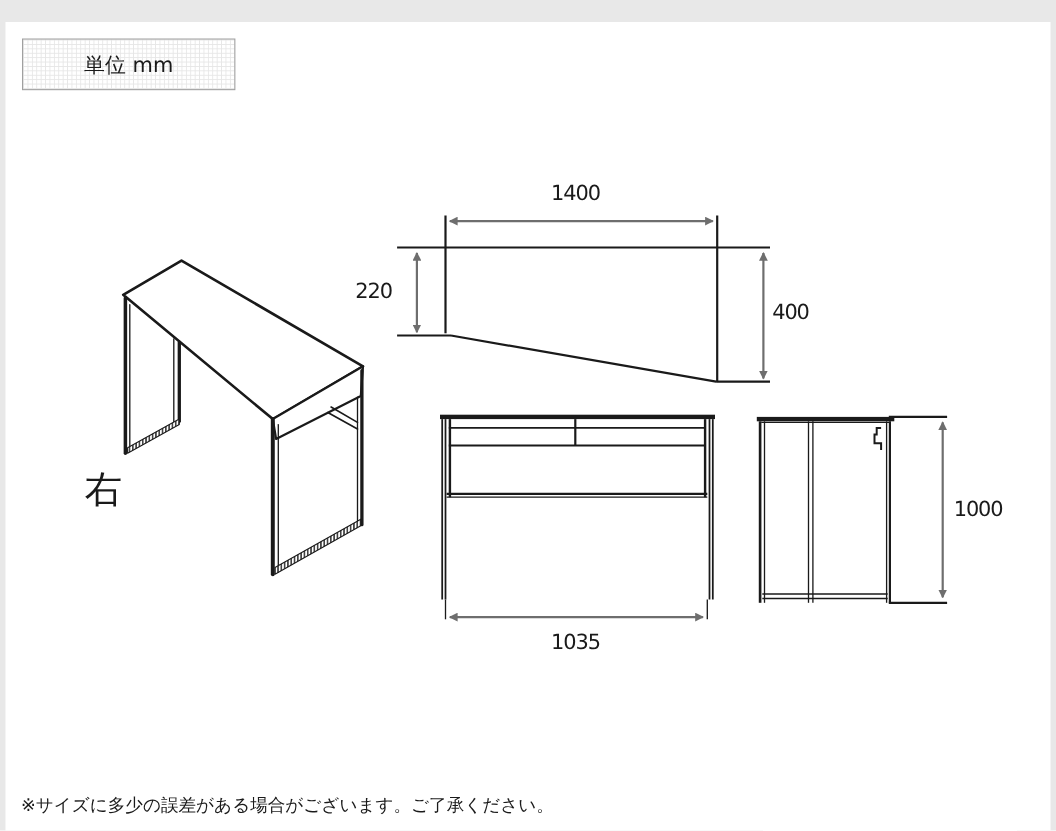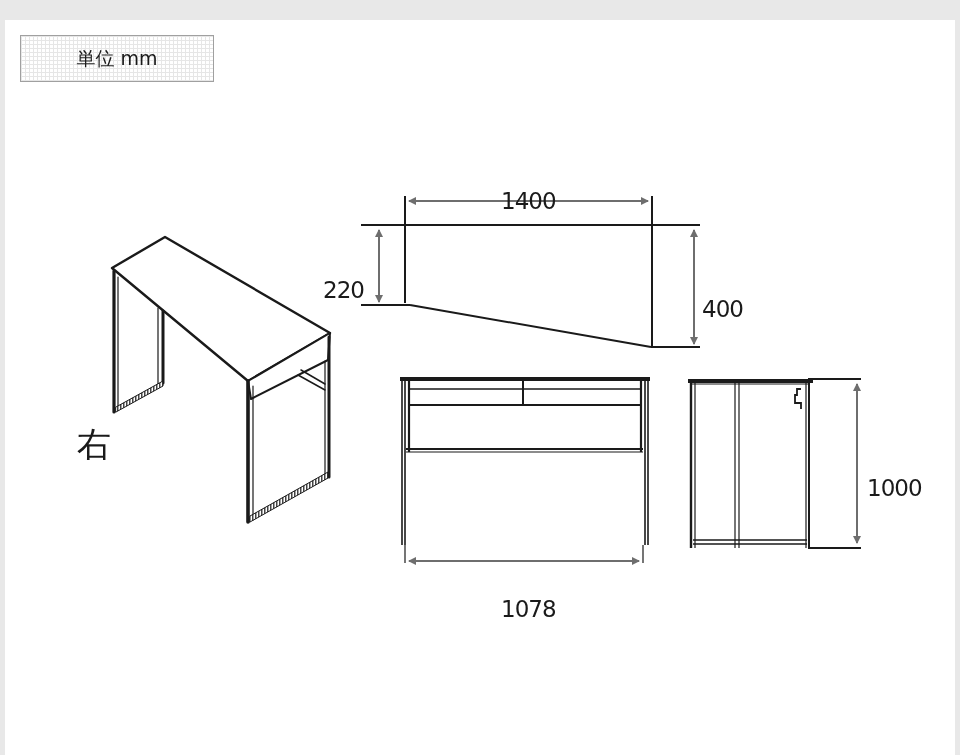--- a/index.html
+++ b/index.html
@@ -31,24 +31,23 @@
       font-size: 19px; color: #1a1a1a;
       box-sizing: border-box;
     }
     .drawing {
       position: absolute; left: 0; top: 0;
       width: 950px; height: 743px;
     }
     .dim-label {
       position: absolute;
       font-family: "DejaVu Sans", "Liberation Sans", sans-serif;
-      font-size: 23px; color: #1a1a1a;
+      font-size: 19px; color: #1a1a1a;
       letter-spacing: -1px;
       white-space: nowrap;
-      margin-top: 23px;
     }
     .side-label {
       position: absolute;
       font-size: 34px; color: #1a1a1a;
     }
     .note {
       position: absolute;
       left: 14px; top: 702px;
       font-size: 16px; color: #1a1a1a;
       white-space: nowrap;
@@ -154,18 +153,19 @@
       <line x1="808" y1="364" x2="861" y2="364" stroke-width="2"></line>
     </g>
     <g stroke="#6e6e6e" stroke-width="2" fill="none">
       <line x1="857" y1="369" x2="857" y2="528" marker-start="url(#arrowStart)" marker-end="url(#arrow)"></line>
     </g>
   </svg>
 
   <span class="dim-label" style="left:496px; top:145px;">1400</span>
   <span class="dim-label" style="left:318px; top:234px;">220</span>
   <span class="dim-label" style="left:697px; top:253px;">400</span>
-  <span class="dim-label" style="left:496px; top:553px;">1078</span>
+  <span class="dim-label" style="left:496px; top:553px;">1035</span>
   <span class="dim-label" style="left:862px; top:432px;">1000</span>
 
   <span class="side-label" style="left:72px; top:402px;">右</span>
 
+  <span class="note">※サイズに多少の誤差がある場合がございます。ご了承ください。</span>
 </div>
 
 </body></html>

